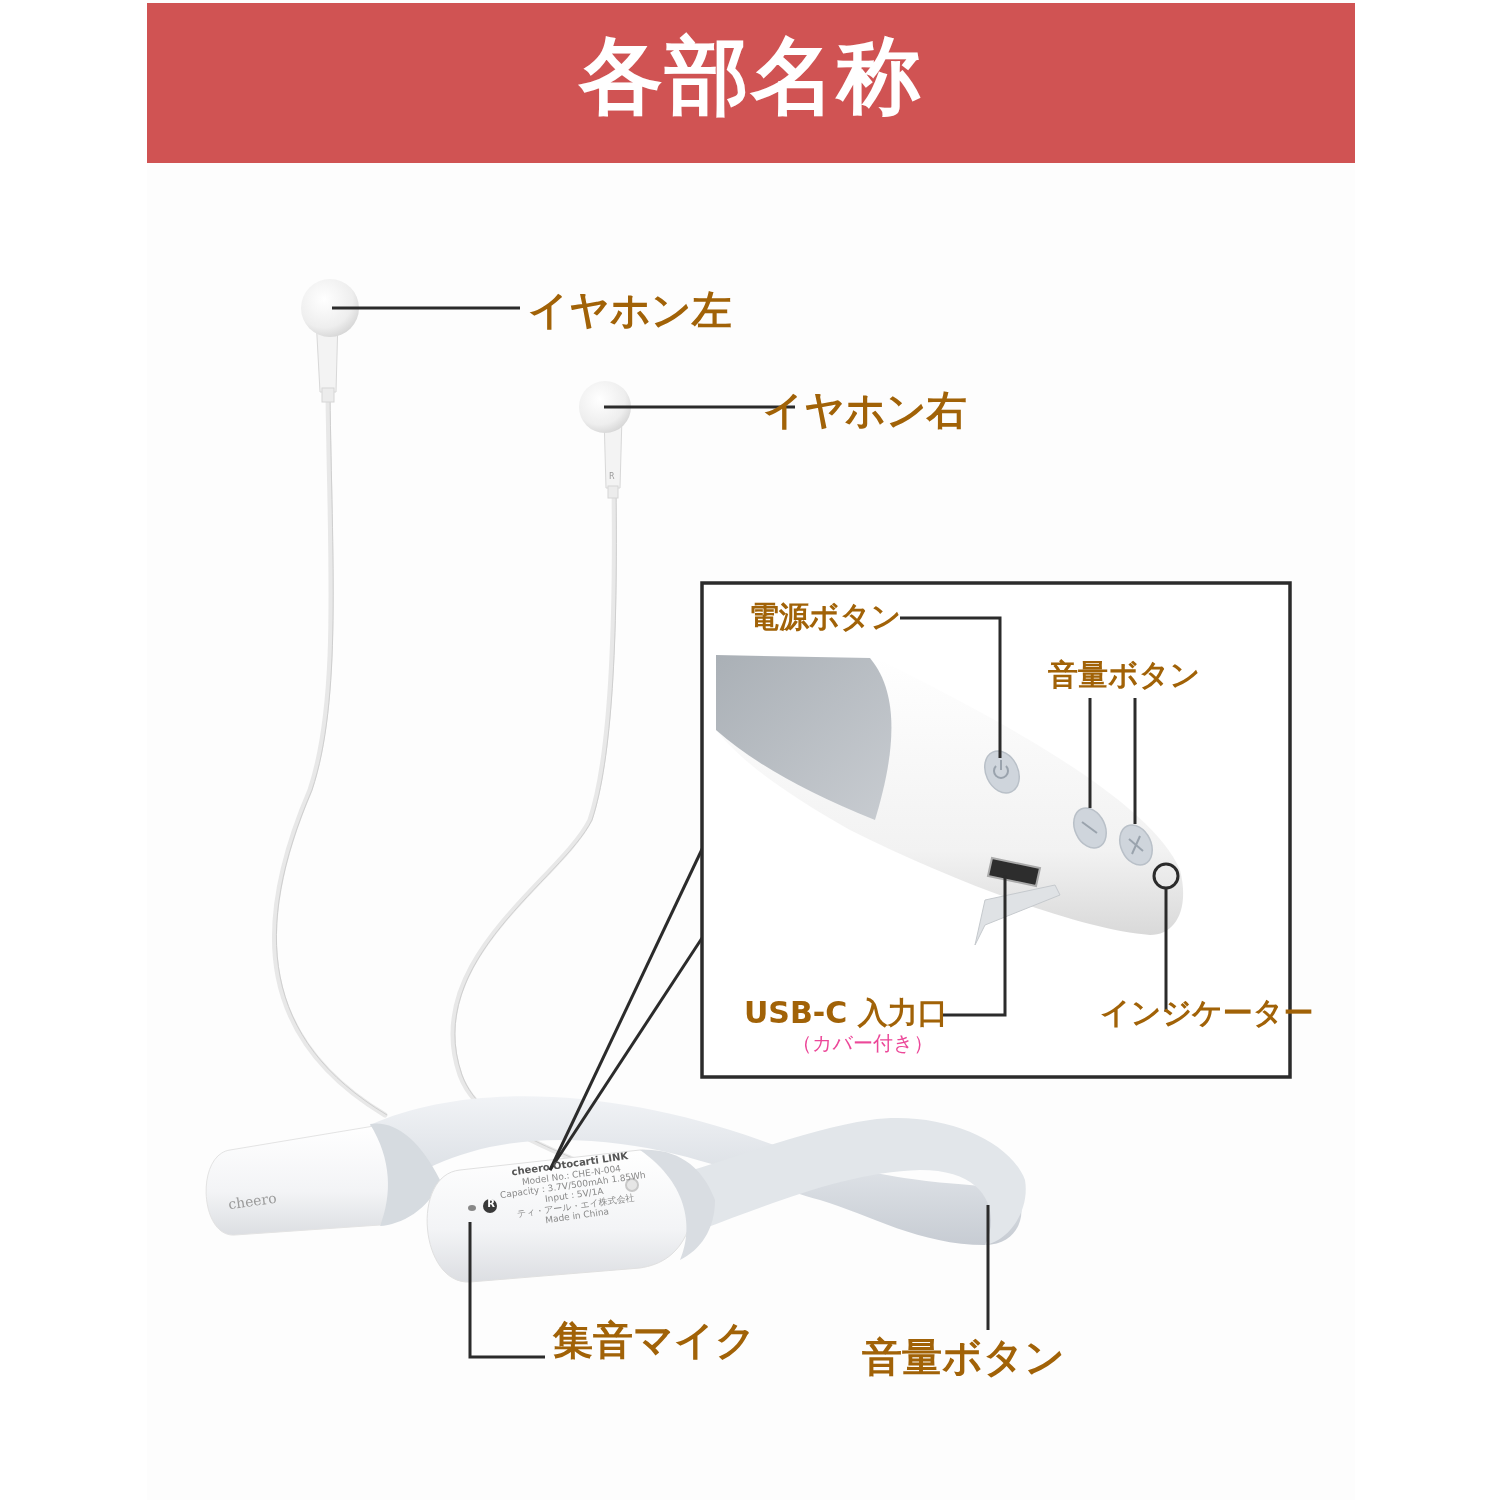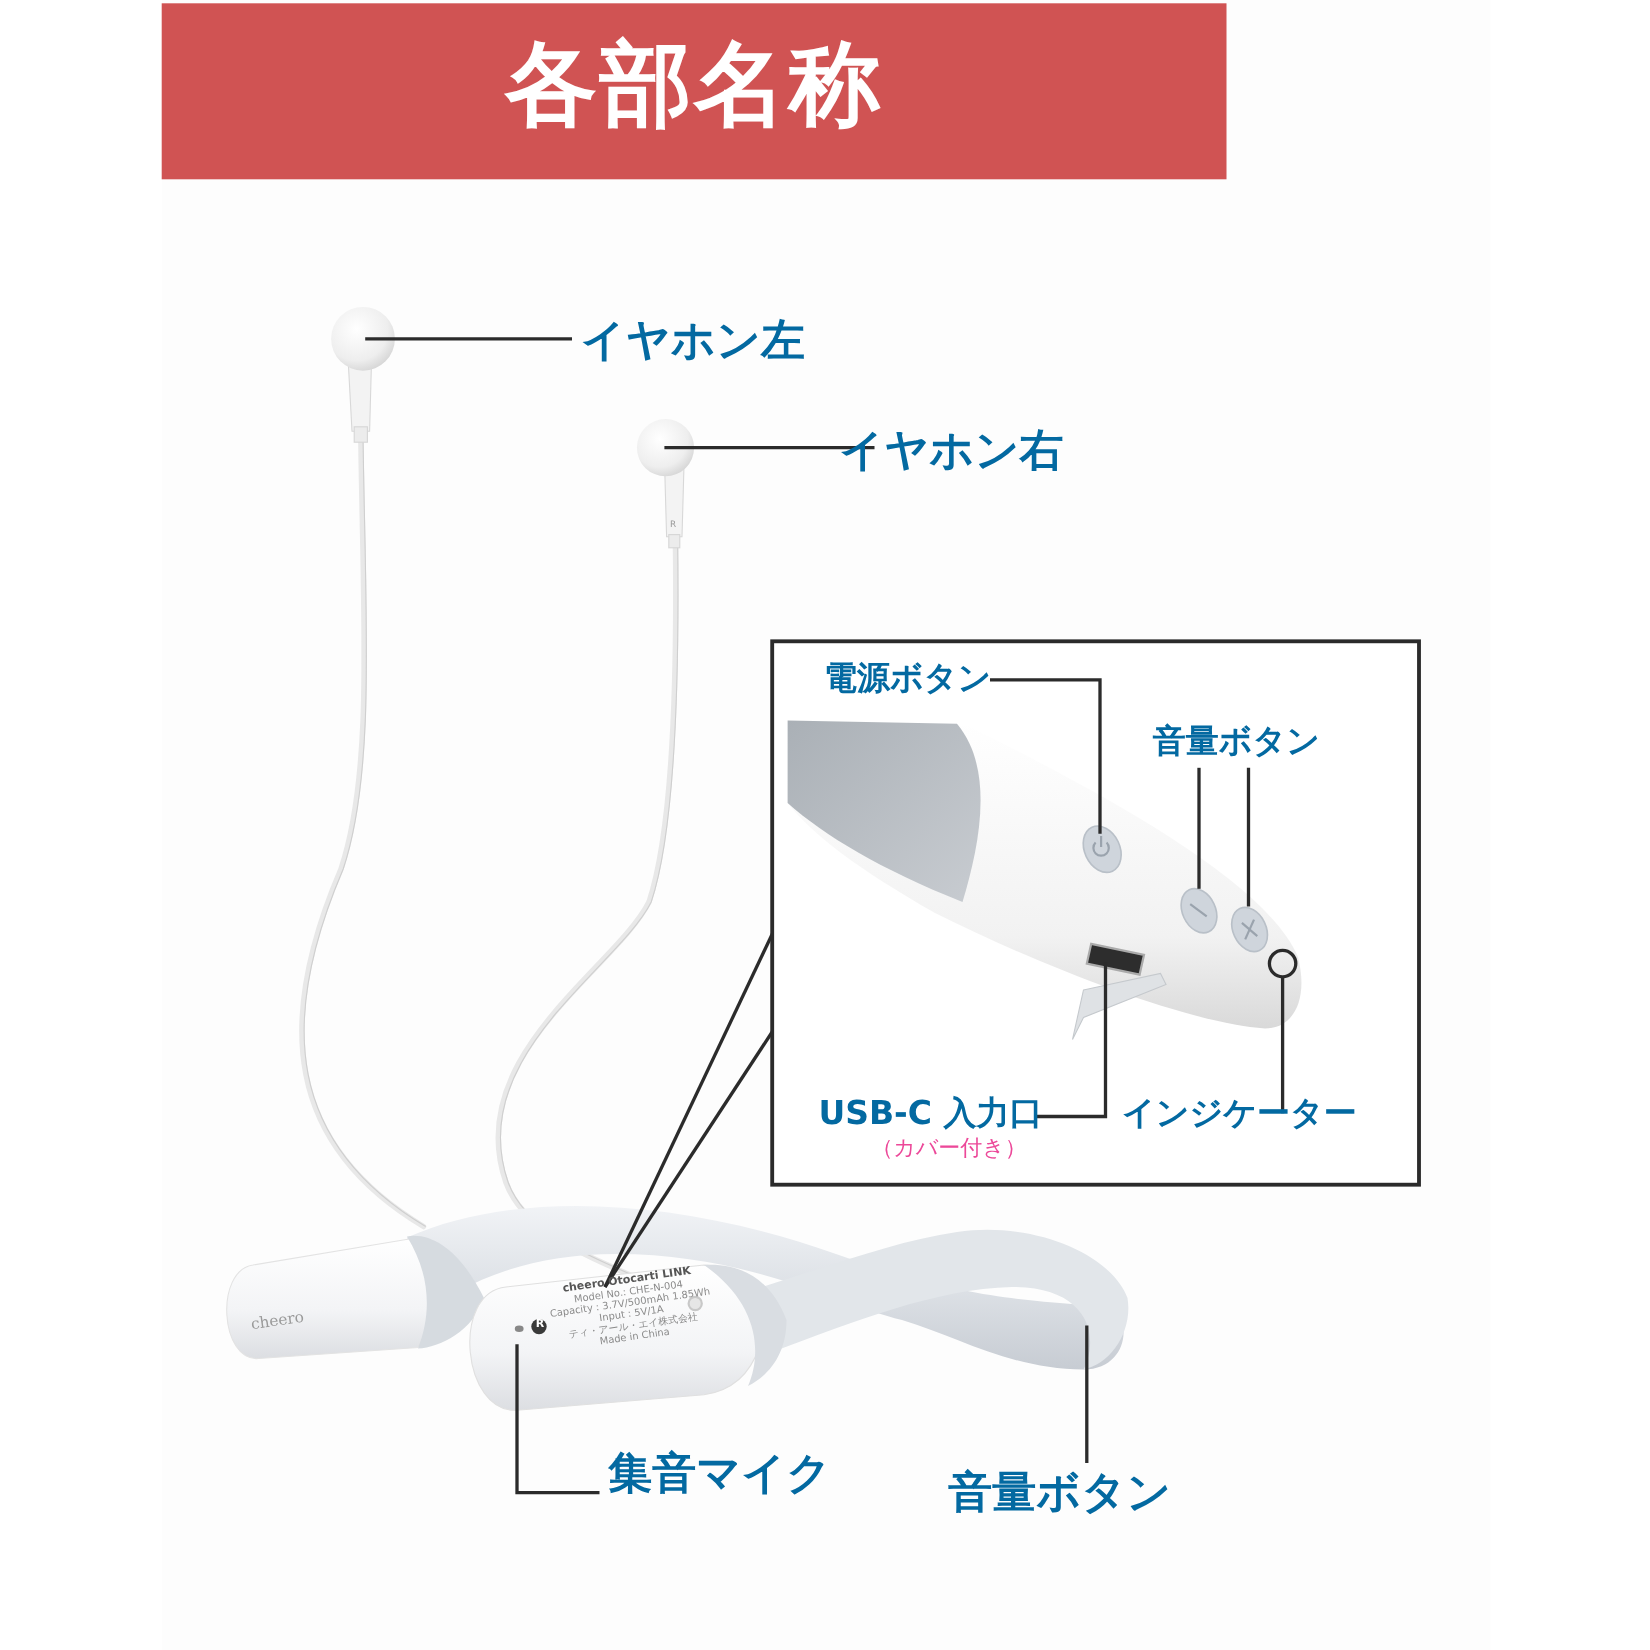--- a/index.html
+++ b/index.html
@@ -1,22 +1,22 @@
 <!DOCTYPE html>
 <html><head>
   <meta charset="utf-8">
   <style>
     * { margin: 0; padding: 0; box-sizing: border-box; }
     html, body { width: 1500px; height: 1500px; background: #ffffff; overflow: hidden; }
     body { position: relative; font-family: "DejaVu Sans", "Liberation Sans", sans-serif; color: #2b2b2b; }
     .page-bg { position: absolute; left: 147px; top: 0; width: 1208px; height: 1500px; background: #fdfdfd; }
-    .header { position: absolute; left: 147px; top: 3px; width: 968px; height: 160px; background: #d05353; display: flex; align-items: center; justify-content: center; }
+    .header { position: absolute; left: 147px; top: 3px; width: 1208px; height: 160px; background: #d05353; display: flex; align-items: center; justify-content: center; }
     .header-title { color: #ffffff; font-size: 84px; font-weight: bold; letter-spacing: 2px; margin-top: -12px; }
     svg.art { position: absolute; left: 0; top: 0; width: 1500px; height: 1500px; }
-    .label { position: absolute; font-size: 40px; font-weight: bold; color: #0369a1; white-space: nowrap; line-height: 1; }
+    .label { position: absolute; font-size: 40px; font-weight: bold; color: #a16207; white-space: nowrap; line-height: 1; }
     .label.sm { font-size: 30px; margin-left: 16px; }
     .sublabel { position: absolute; font-size: 20px; color: #ec4899; white-space: nowrap; line-height: 1; }
     .device-text { position: absolute; font-size: 9px; color: #8a8a8a; line-height: 1.15; text-align: center; transform: rotate(-8deg); transform-origin: center; white-space: nowrap; }
     .device-text .strong { color: #555; font-weight: bold; font-size: 10px; }
     .brand { position: absolute; font-family: "DejaVu Serif", serif; font-size: 14px; color: #9a9a9a; transform: rotate(-8deg); }
   </style>
 </head>
 <body>
 
 <div class="page-bg"></div>
@@ -141,15 +141,15 @@
 </div>
 <div style="position:absolute; left:485px; top:1198px; font-size:10px; color:#fff; font-weight:bold; width:12px; text-align:center;">R</div>
 <div style="position:absolute; left:609px; top:472px; font-size:8px; color:#999;">R</div>
 
 <div class="label" style="left:528px; top:290px;">イヤホン左</div>
 <div class="label" style="left:763px; top:390px;">イヤホン右</div>
 <div class="label sm" style="left:733px; top:602px;">電源ボタン</div>
 <div class="label sm" style="left:1032px; top:660px;font-family:Liberation Serif, serif;">音量ボタン</div>
 <div class="label sm" style="left:728px; top:998px;">USB-C 入力口</div>
 <div class="sublabel" style="left:792px; top:1033px;">（カバー付き）</div>
-<div class="label sm" style="left:1004px; top:998px;">インジケーター</div>
+<div class="label sm" style="left:1084px; top:998px;">インジケーター</div>
 <div class="label" style="left:553px; top:1300px;margin-top:20px;">集音マイク</div>
 <div class="label" style="left:862px; top:1337px;">音量ボタン</div>
 
 </body></html>

